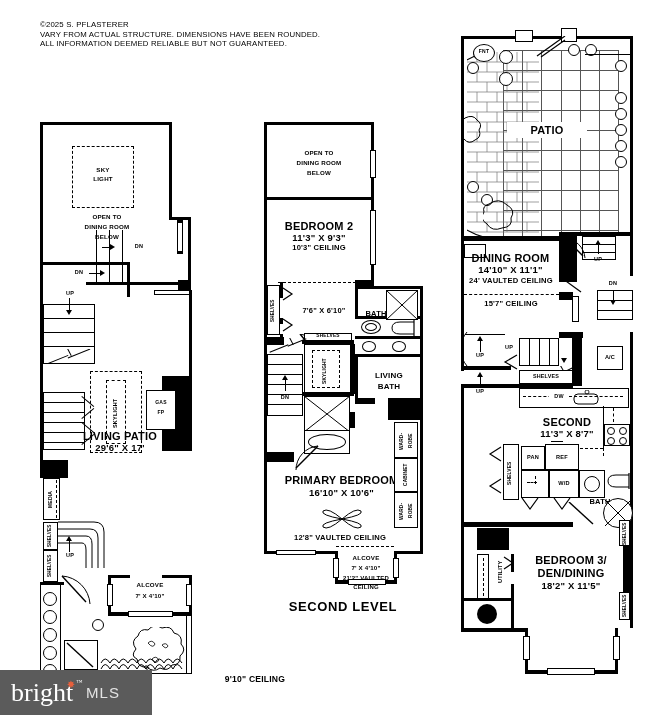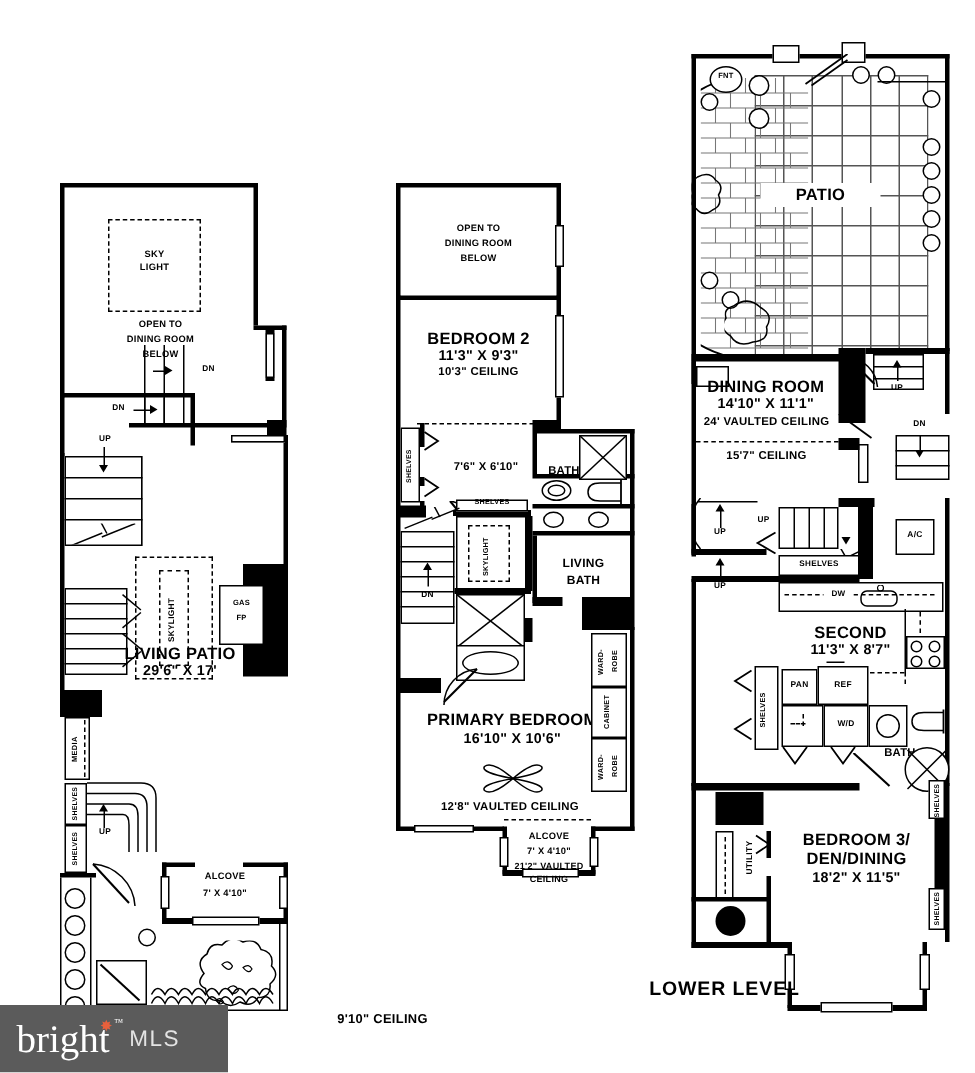--- a/index.html
+++ b/index.html
@@ -80,20 +80,23 @@
   .wm-tm { position:absolute; right:-9px; top:-1px; color:#fff; font-size:6px; }
   .wm-mls { font-size:15px; color:#e3e3e3; letter-spacing:1px; margin-left:9px; }
 </style>
 </head>
 <body>
 
 <div id="root">
 
   <div class="header">
     <div class="hdr-copy">
+      <div>©2025 S. PFLASTERER</div>
+      <div>VARY FROM ACTUAL STRUCTURE. DIMENSIONS HAVE BEEN ROUNDED.</div>
+      <div>ALL INFORMATION DEEMED RELIABLE BUT NOT GUARANTEED.</div>
     </div>
   </div>
 
   <div class="plan" style="left:34px; top:122px; width:180px; height:545px;">
 
     <div class="w" style="left:6px;  top:0;   width:132px; height:3px;"></div>
     <div class="w" style="left:6px;  top:0;   width:3px;  height:143px;"></div>
     <div class="w" style="left:135px;top:0;   width:3px;  height:95px;"></div>
     <div class="w" style="left:135px;top:95px;width:22px; height:3px;"></div>
     <div class="w" style="left:154px;top:95px;width:3px;  height:65px;"></div>
@@ -414,20 +417,21 @@
     <div class="win-h" style="left:18px;top:428px;width:40px;height:5px;"></div>
     <div class="win-v" style="left:75px;top:436px;width:6px;height:20px;"></div>
     <div class="win-v" style="left:135px;top:436px;width:6px;height:20px;"></div>
     <div class="win-h" style="left:90px;top:457px;width:38px;height:6px;"></div>
     <div class="lbl sm" style="left:82px;top:433px;width:52px;">ALCOVE</div>
     <div class="lbl sm" style="left:82px;top:443px;width:52px;">7' X 4'10"</div>
     <div class="lbl tiny" style="left:76px;top:453px;width:64px;font-size:6px;">21'2" VAULTED</div>
     <div class="lbl tiny" style="left:76px;top:462px;width:64px;font-size:6px;">CEILING</div>
   </div>
 
+  <div class="lbl lvl" style="left:268px;top:600px;width:150px;">SECOND LEVEL</div>
 
   <div class="plan" style="left:455px; top:36px; width:190px; height:660px;">
 
     <div class="w" style="left:6px;  top:0;   width:172px;height:3px;"></div>
     <div class="w" style="left:6px;  top:0;   width:3px;  height:220px;"></div>
     <div class="w" style="left:175px;top:0;   width:3px;  height:198px;"></div>
 
     <div class="paving" style="left:48px;top:14px;width:116px;height:186px;">
       <div class="pv-h" style="top:0;"></div>
         <div class="pv-h" style="top:20px;"></div>
@@ -758,21 +762,20 @@
     <div class="lbl dim" style="left:66px;top:545px;width:100px;">18'2" X 11'5"</div>
 
     <div class="w" style="left:168px;top:500px;width:8px;height:58px;"></div>
     <div class="thin" style="left:164px;top:484px;width:11px;height:26px;"></div>
     <div class="lbl tiny vert" style="left:167px;top:487px;height:22px;font-size:4.6px;">SHELVES</div>
     <div class="thin" style="left:164px;top:556px;width:11px;height:28px;"></div>
     <div class="lbl tiny vert" style="left:167px;top:558px;height:24px;font-size:4.6px;">SHELVES</div>
     <div class="w" style="left:175px;top:486px;width:3px;height:106px;"></div>
   </div>
 
-  <div class="lbl lvl" style="left:418px;top:652px;width:130px;">LOWER LEVEL</div>
 
   <div class="watermark">
     <span class="wm-bright">
       <span>bright</span>
       <span class="wm-star">✸</span>
       <span class="wm-tm">™</span>
     </span>
     <span class="wm-mls">MLS</span>
   </div>
 

